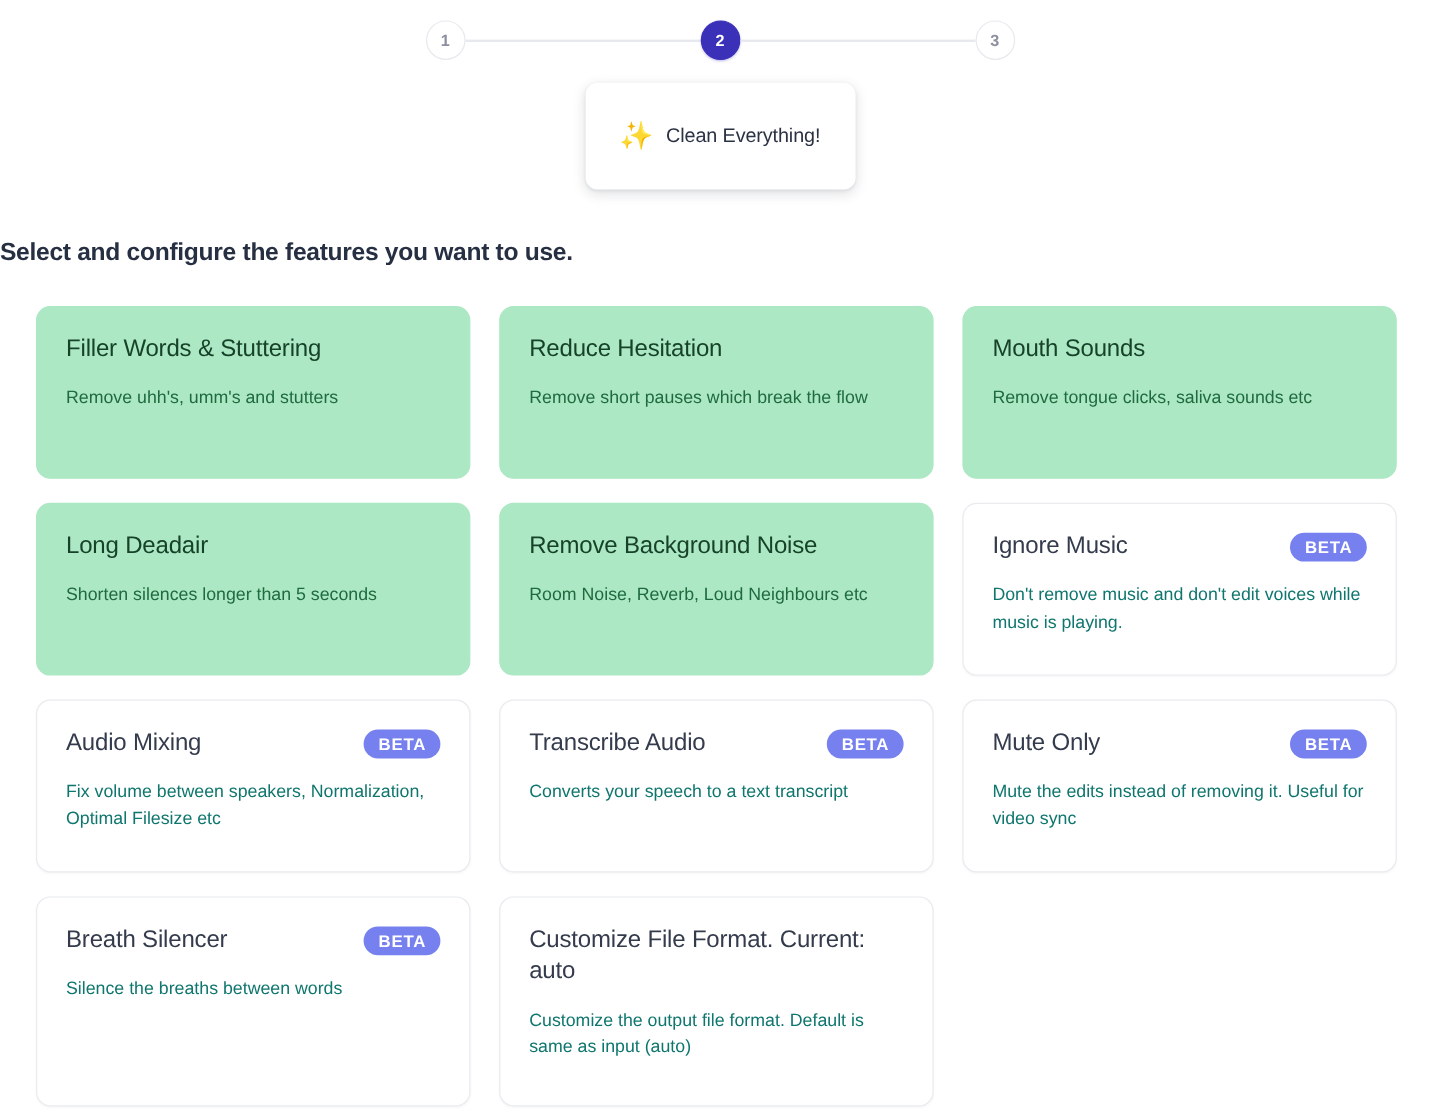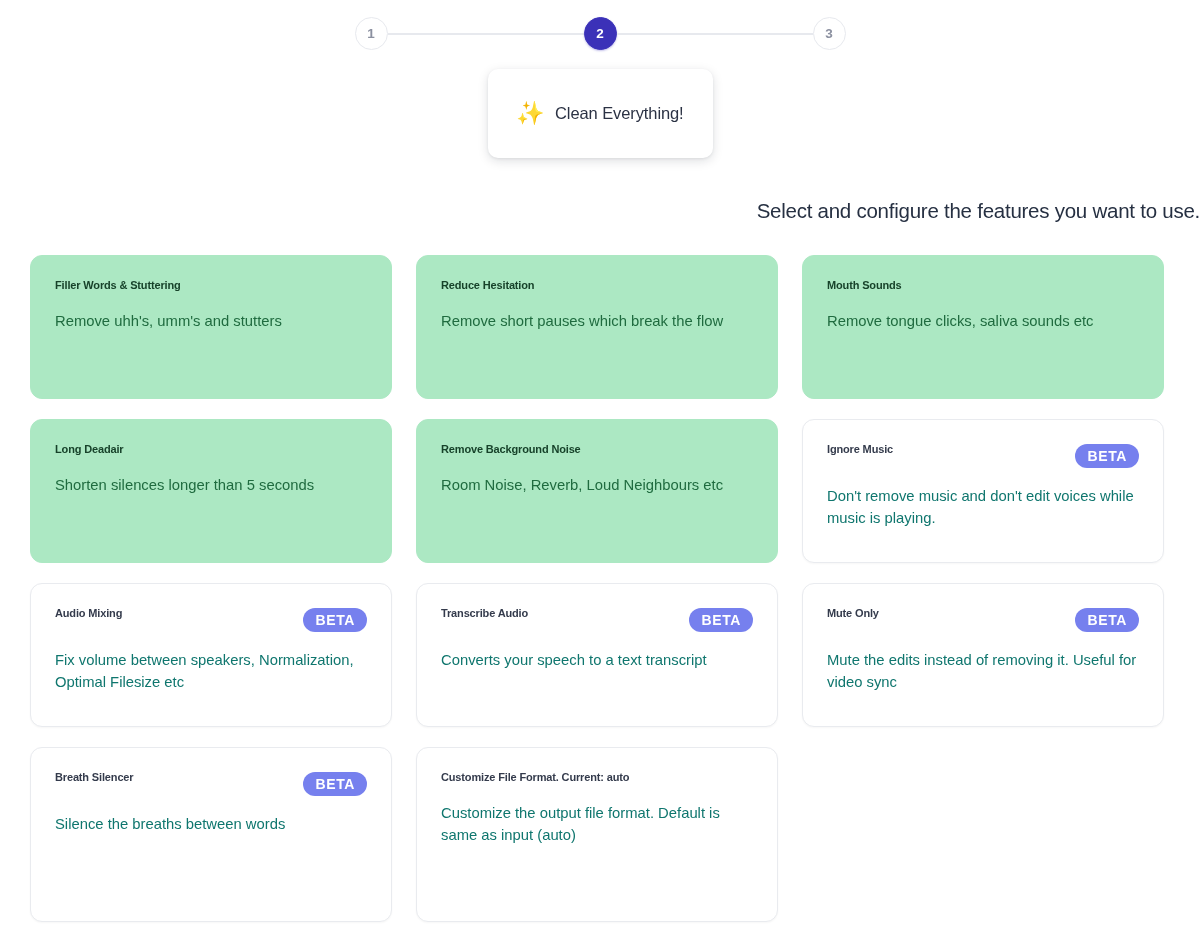--- a/index.html
+++ b/index.html
@@ -83,23 +83,23 @@
   }
   .clean-label {
     font-size: 16.5px;
     font-weight: 400;
     color: #2b3244;
     letter-spacing: -0.1px;
   }
 
   
   .headline {
-    text-align: right;
+    text-align: left;
     font-size: 20.5px;
-    font-weight: 400;
+    font-weight: 700;
     color: #263042;
     margin-top: 41px;
     letter-spacing: -0.25px;
   }
 
   
   .grid {
     margin: 32px auto 0 auto;
     width: 1140px;
     display: grid;
@@ -127,22 +127,22 @@
     box-shadow: 0 1px 2px rgba(17,24,39,0.035);
   }
 
   .card-head {
     display: flex;
     align-items: flex-start;
     justify-content: space-between;
     gap: 12px;
   }
   .card-title {
-    font-size: 11px;
-    font-weight: 700;
+    font-size: 20px;
+    font-weight: 400;
     letter-spacing: -0.15px;
     line-height: 1.32;
   }
   .card.selected .card-title { color: #17422a; }
   .card.unselected .card-title { color: #343b4c; }
 
   .card-desc {
     margin-top: 17px;
     font-size: 14.8px;
     line-height: 1.52;

